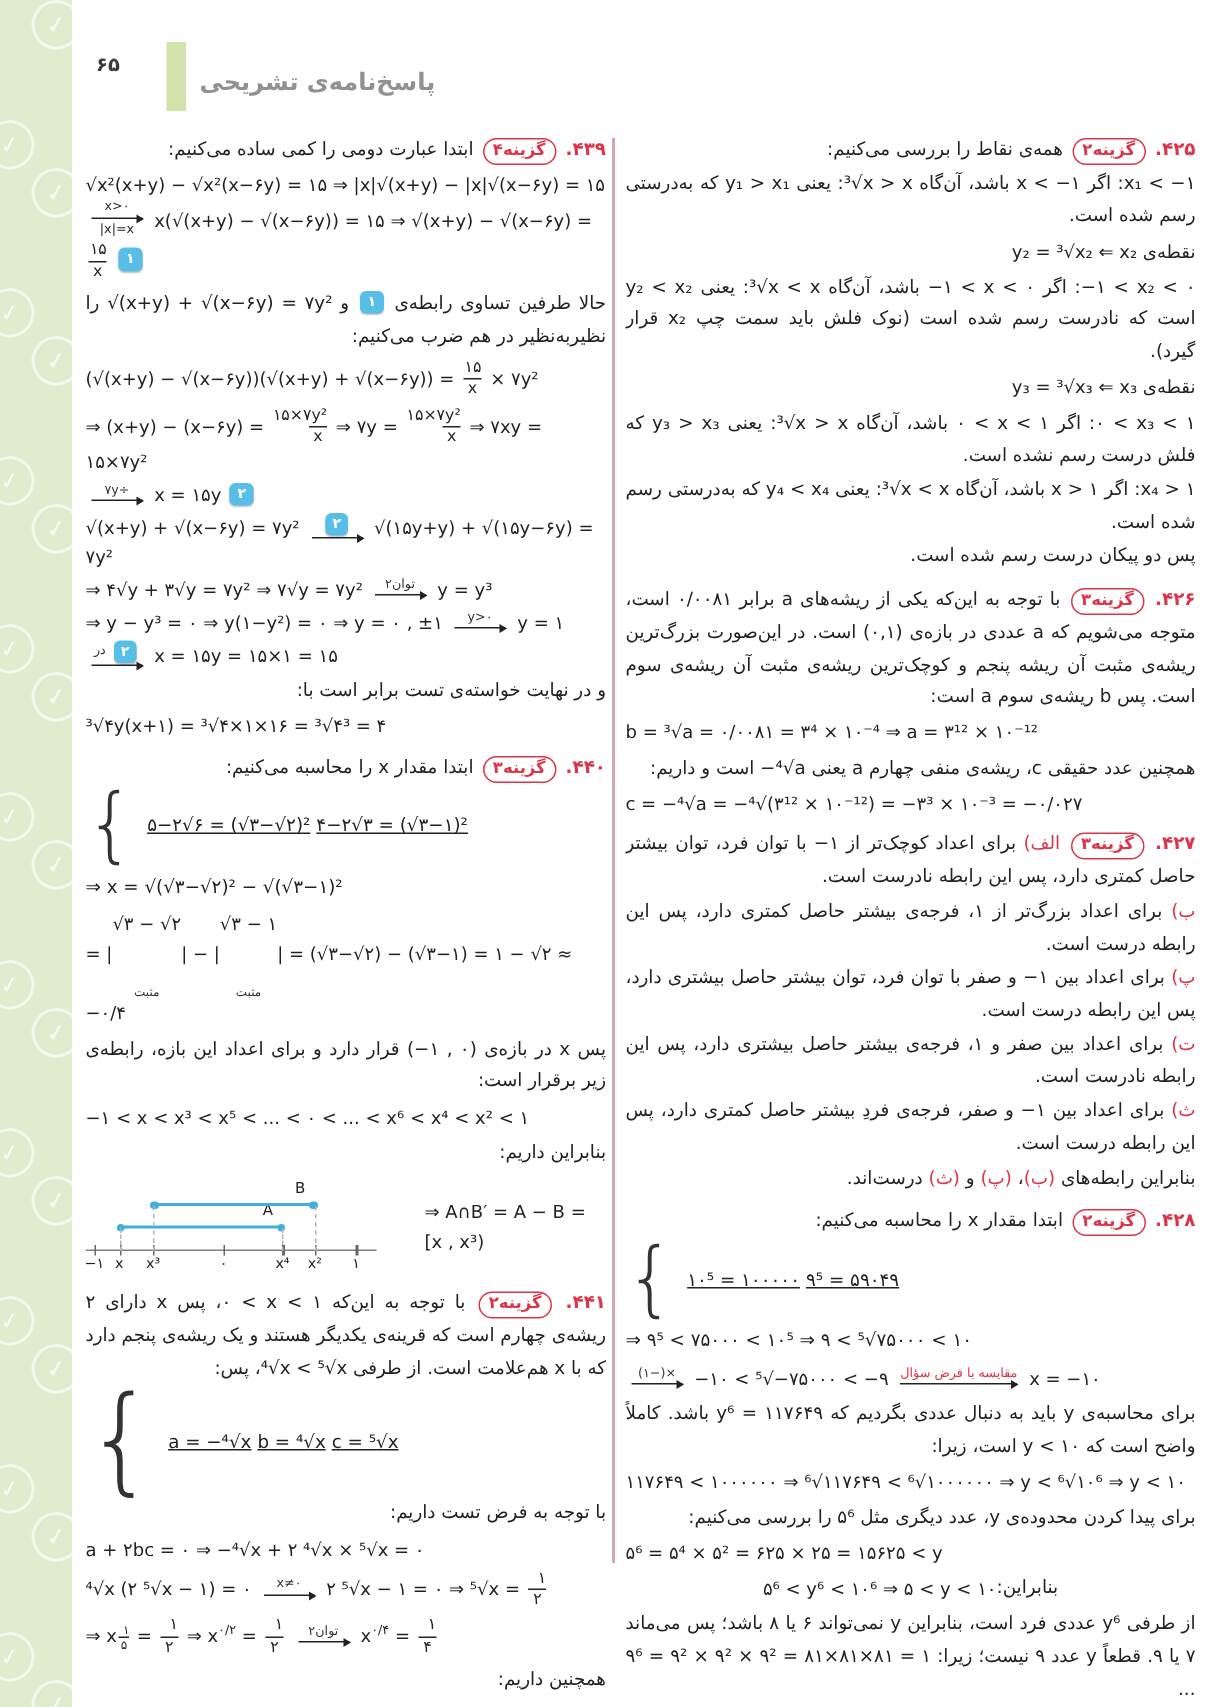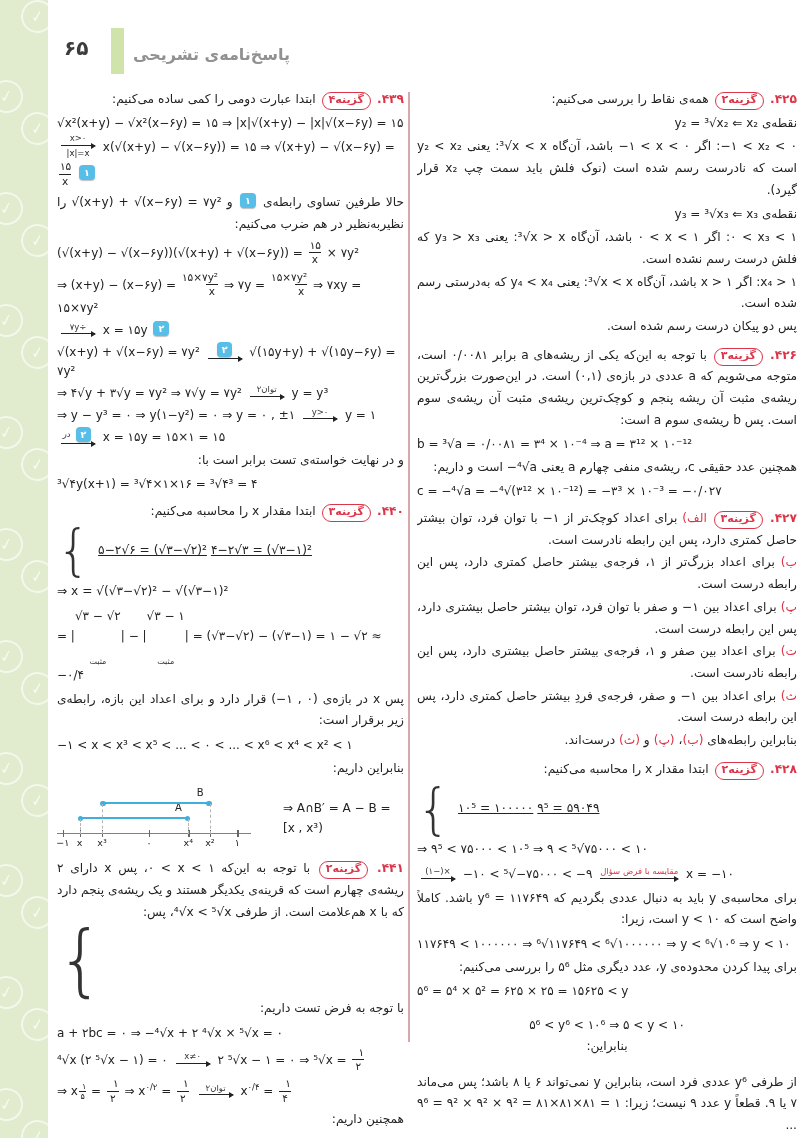--- a/index.html
+++ b/index.html
@@ -9,21 +9,21 @@
   }
   *{margin:0;padding:0;box-sizing:border-box;}
   html,body{background:#fff;}
   body{width:805px;height:1138px;position:relative;overflow:hidden;
        font-family:"DejaVu Sans",sans-serif;color:var(--ink);}
   .sidebar{position:absolute;left:0;top:0;width:48px;height:1138px;
            background:var(--green);overflow:hidden;z-index:1;}
   .sb-check{position:absolute;width:33px;height:33px;border:2px solid rgba(255,255,255,.62);
             border-radius:50%;color:rgba(255,255,255,.78);font-size:16px;
             display:flex;align-items:center;justify-content:center;transform:rotate(-10deg);}
-  .pagenum{position:absolute;left:64px;top:36px;font-size:20px;font-weight:bold;color:#3c3c3c;}
+  .pagenum{position:absolute;left:64px;top:36px;font-size:13px;font-weight:bold;color:#3c3c3c;}
   .titlebar{position:absolute;left:111px;top:28px;width:13px;height:46px;background:var(--bargreen);}
   .ptitle{position:absolute;left:133px;top:45px;font-size:16px;font-weight:bold;
           color:var(--titlegray);direction:rtl;}
   .divider{position:absolute;left:408px;top:92px;width:1.5px;height:950px;background:var(--divider);}
   .col{position:absolute;top:88px;height:1048px;overflow:hidden;direction:rtl;
        font-size:12.2px;line-height:1.7;}
   .col-right{left:417px;width:380px;}
   .col-left{left:57px;width:347px;}
   .problem{margin-bottom:7px;}
   .ln{margin:1px 0;}
@@ -56,21 +56,21 @@
   .frac.frs{font-size:8px;vertical-align:6px;line-height:1.15;margin:0 1px;}
   .frac.frs .fd{padding:0 1.5px;}
   .sup{font-size:8.5px;vertical-align:super;letter-spacing:0;}
   .ublk{display:inline-flex;flex-direction:column;align-items:center;vertical-align:middle;gap:31px;}
   .ubl{font-size:8px;color:#333;line-height:1;margin-top:1.5px;}
   .sys{display:flex;direction:ltr;align-items:center;gap:8px;margin:6px 0;flex-wrap:wrap;}
   .brace{font-weight:300;color:#333;line-height:.85;transform:scaleY(1.05);}
   .sysrows{display:inline-flex;flex-direction:row;gap:4px;direction:ltr;text-decoration:underline;}
   .sysrow{direction:ltr;}
   .systail{direction:ltr;}
-  .split{display:flex;direction:ltr;justify-content:flex-start;align-items:center;margin:15px 0;flex-direction:column;}
+  .split{display:flex;direction:ltr;justify-content:center;align-items:center;margin:3px 0;}
   .split-l{direction:ltr;font-size:12px;}
   .split-r{direction:rtl;}
   .nlwrap{display:flex;direction:ltr;align-items:center;gap:12px;margin:6px 0;}
   .nld{position:relative;width:196px;height:66px;flex:0 0 auto;}
   .nl-axis{position:absolute;left:0;right:2px;bottom:17px;border-top:1.8px solid #808080;}
   .nl-tick{position:absolute;bottom:14px;width:1.3px;height:7px;background:#666;}
   .nl-lbl{position:absolute;bottom:0;transform:translateX(-50%);font-size:9.5px;direction:ltr;}
   .nl-int{position:absolute;height:0;border-top:2.3px solid #41aede;}
   .nl-int::before,.nl-int::after{content:"";position:absolute;top:-3.8px;width:5.5px;height:5.5px;
         border-radius:50%;background:#41aede;}
@@ -109,20 +109,21 @@
   <header>
     <div class="pagenum">۶۵</div>
     <div class="titlebar"></div>
     <div class="ptitle">پاسخ‌نامه‌ی تشریحی</div>
   </header>
   <div class="divider"></div>
   <main>
     <section class="col col-right">
         <div class="problem">
           <div class="ln t head"><span class="pnum">۴۲۵. </span><span class="badge">گزینه۲</span> <span class="seg-p">همه‌ی نقاط را بررسی می‌کنیم:</span></div>
+          <div class="ln t"><span class="seg-m">x₁ &lt; −۱</span><span class="seg-p">: اگر </span><span class="seg-m">x &lt; −۱</span><span class="seg-p"> باشد، آن‌گاه </span><span class="seg-m">³√x &gt; x</span><span class="seg-p">: یعنی </span><span class="seg-m">y₁ &gt; x₁</span><span class="seg-p"> که به‌درستی رسم شده است.</span></div>
           <div class="ln f a-r"><span class="seg-p">y₂ = ³√x₂ ⇐ x₂ نقطه‌ی</span></div>
           <div class="ln t"><span class="seg-m">−۱ &lt; x₂ &lt; ۰</span><span class="seg-p">: اگر </span><span class="seg-m">−۱ &lt; x &lt; ۰</span><span class="seg-p"> باشد، آن‌گاه </span><span class="seg-m">³√x &lt; x</span><span class="seg-p">: یعنی </span><span class="seg-m">y₂ &lt; x₂</span><span class="seg-p"> است که نادرست رسم شده است (نوک فلش باید سمت چپ </span><span class="seg-m">x₂</span><span class="seg-p"> قرار گیرد).</span></div>
           <div class="ln f a-r"><span class="seg-p">y₃ = ³√x₃ ⇐ x₃ نقطه‌ی</span></div>
           <div class="ln t"><span class="seg-m">۰ &lt; x₃ &lt; ۱</span><span class="seg-p">: اگر </span><span class="seg-m">۰ &lt; x &lt; ۱</span><span class="seg-p"> باشد، آن‌گاه </span><span class="seg-m">³√x &gt; x</span><span class="seg-p">: یعنی </span><span class="seg-m">y₃ &gt; x₃</span><span class="seg-p"> که فلش درست رسم نشده است.</span></div>
           <div class="ln t"><span class="seg-m">x₄ &gt; ۱</span><span class="seg-p">: اگر </span><span class="seg-m">x &gt; ۱</span><span class="seg-p"> باشد، آن‌گاه </span><span class="seg-m">³√x &lt; x</span><span class="seg-p">: یعنی </span><span class="seg-m">y₄ &lt; x₄</span><span class="seg-p"> که به‌درستی رسم شده است.</span></div>
           <div class="ln t"><span class="seg-p">پس دو پیکان درست رسم شده است.</span></div>
         </div>
         <div class="problem">
           <div class="ln t head"><span class="pnum">۴۲۶. </span><span class="badge">گزینه۳</span> <span class="seg-p">با توجه به این‌که یکی از ریشه‌های </span><span class="seg-m">a</span><span class="seg-p"> برابر </span><span class="seg-m">۰/۰۰۸۱</span><span class="seg-p"> است، متوجه می‌شویم که </span><span class="seg-m">a</span><span class="seg-p"> عددی در بازه‌ی </span><span class="seg-m">(۰,۱)</span><span class="seg-p"> است. در این‌صورت بزرگ‌ترین ریشه‌ی مثبت آن ریشه پنجم و کوچک‌ترین ریشه‌ی مثبت آن ریشه‌ی سوم است. پس </span><span class="seg-m">b</span><span class="seg-p"> ریشه‌ی سوم </span><span class="seg-m">a</span><span class="seg-p"> است:</span></div>
           <div class="ln f"><span class="seg-p">b = ³√a = ۰/۰۰۸۱ = ۳⁴ × ۱۰⁻⁴ ⇒ a = ۳¹² × ۱۰⁻¹²</span></div>
@@ -275,20 +276,25 @@
               <span class="nl-drop" style="left: 23%; bottom: 17px; height: 30px;"></span>
               <span class="nl-drop" style="left: 78%; bottom: 17px; height: 30px;"></span>
             </span>
             <span class="nl-tail"><span class="seg-p">⇒ A∩B′ = A − B = [x , x³)</span></span>
           </div>
         </div>
         <div class="problem">
           <div class="ln t head"><span class="pnum">۴۴۱. </span><span class="badge">گزینه۲</span> <span class="seg-p">با توجه به این‌که </span><span class="seg-m">۰ &lt; x &lt; ۱</span><span class="seg-p">، پس </span><span class="seg-m">x</span><span class="seg-p"> دارای ۲ ریشه‌ی چهارم است که قرینه‌ی یکدیگر هستند و یک ریشه‌ی پنجم دارد که با </span><span class="seg-m">x</span><span class="seg-p"> هم‌علامت است. از طرفی </span><span class="seg-m">⁴√x &lt; ⁵√x</span><span class="seg-p">، پس:</span></div>
           <div class="ln sys">
             <span class="brace" style="font-size: 74px;">{</span>
+            <span class="sysrows">
+              <span class="sysrow"><span class="seg-p">a = −⁴√x</span></span>
+              <span class="sysrow"><span class="seg-p">b = ⁴√x</span></span>
+              <span class="sysrow"><span class="seg-p">c = ⁵√x</span></span>
+            </span>
           </div>
           <div class="ln t"><span class="seg-p">با توجه به فرض تست داریم:</span></div>
           <div class="ln f"><span class="seg-p">a + ۲bc = ۰ ⇒ −⁴√x + ۲ ⁴√x × ⁵√x = ۰</span></div>
           <div class="ln f"><span class="seg-p">⁴√x (۲ ⁵√x − ۱) = ۰ </span><span class="arrow">
               <span class="arr-top">
                 <span class="arr-lbl">x≠۰</span>
               </span>
               <span class="shaft"></span>
             </span><span class="seg-p"> ۲ ⁵√x − ۱ = ۰ ⇒ ⁵√x = </span><span class="frac">
               <span class="fn">۱</span>

